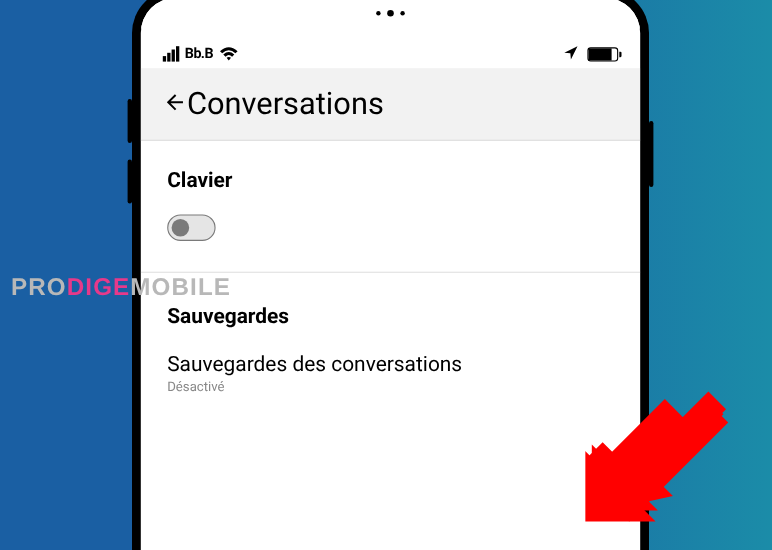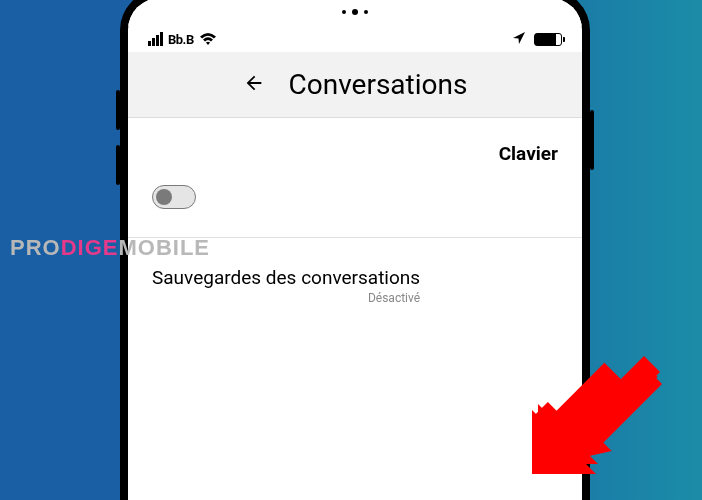--- a/index.html
+++ b/index.html
@@ -62,20 +62,21 @@
       align-items: center;
     }
     .notch-dots .dot { width: 6px; height: 6px; border-radius: 50%; background: #000; }
     .notch-dots .dot.small { width: 4px; height: 4px; }
     .status-bar {
       height: 26px;
       display: flex;
       justify-content: space-between;
       align-items: center;
       padding: 0 20px;
+      margin-top: 10px;
     }
     .status-left {
       display: flex;
       align-items: center;
       gap: 5px;
     }
     .signal-bars {
       display: flex;
       align-items: flex-end;
       gap: 1px;
@@ -113,28 +114,25 @@
       width: 80%;
       height: 100%;
       background: #000;
     }
     .header-bar {
       background: #f2f2f2;
       border-bottom: 1px solid #ddd;
       padding: 16px 20px;
       display: flex;
       align-items: center;
-      gap: 24px;
-      justify-content: center;
     }
     .back-arrow { font-size: 24px; line-height: 1; }
     .header-title { font-size: 28px; font-weight: 400; color: #000; }
     .content {
       padding: 24px 24px 0;
-      text-align: right;
     }
     .section-title {
       font-size: 19px;
       font-weight: 700;
       color: #000;
       margin-bottom: 20px;
     }
     .setting-row {
       display: flex;
       justify-content: space-between;
@@ -169,21 +167,21 @@
       top: 2.5px;
     }
     .divider {
       border: none;
       border-top: 1px solid #e0e0e0;
       margin: 8px -24px 28px;
     }
     .watermark {
       position: absolute;
       left: 10px;
-      top: 235px;
+      top: 248px;
       font-size: 22px;
       font-weight: 800;
       letter-spacing: 1px;
       font-family: Arial, sans-serif;
     }
     .wm-pro { color: #b8b8b8; }
     .wm-dige { color: #e6398a; }
     .wm-mobile { color: #b8b8b8; }
     .arrow-annotation {
       position: absolute;
@@ -249,20 +247,21 @@
 
       <div class="setting-row">
         <div class="toggle">
           <div class="toggle-knob"></div>
         </div>
       </div>
 
 
       <hr class="divider">
 
+      <div class="section-title">Sauvegardes</div>
 
       <div class="setting-row" style="margin-bottom:4px;">
         <div>
           <div class="setting-label">Sauvegardes des conversations</div>
           <div class="setting-sublabel">Désactivé</div>
         </div>
       </div>
     </div>
   </div>
 </div>

